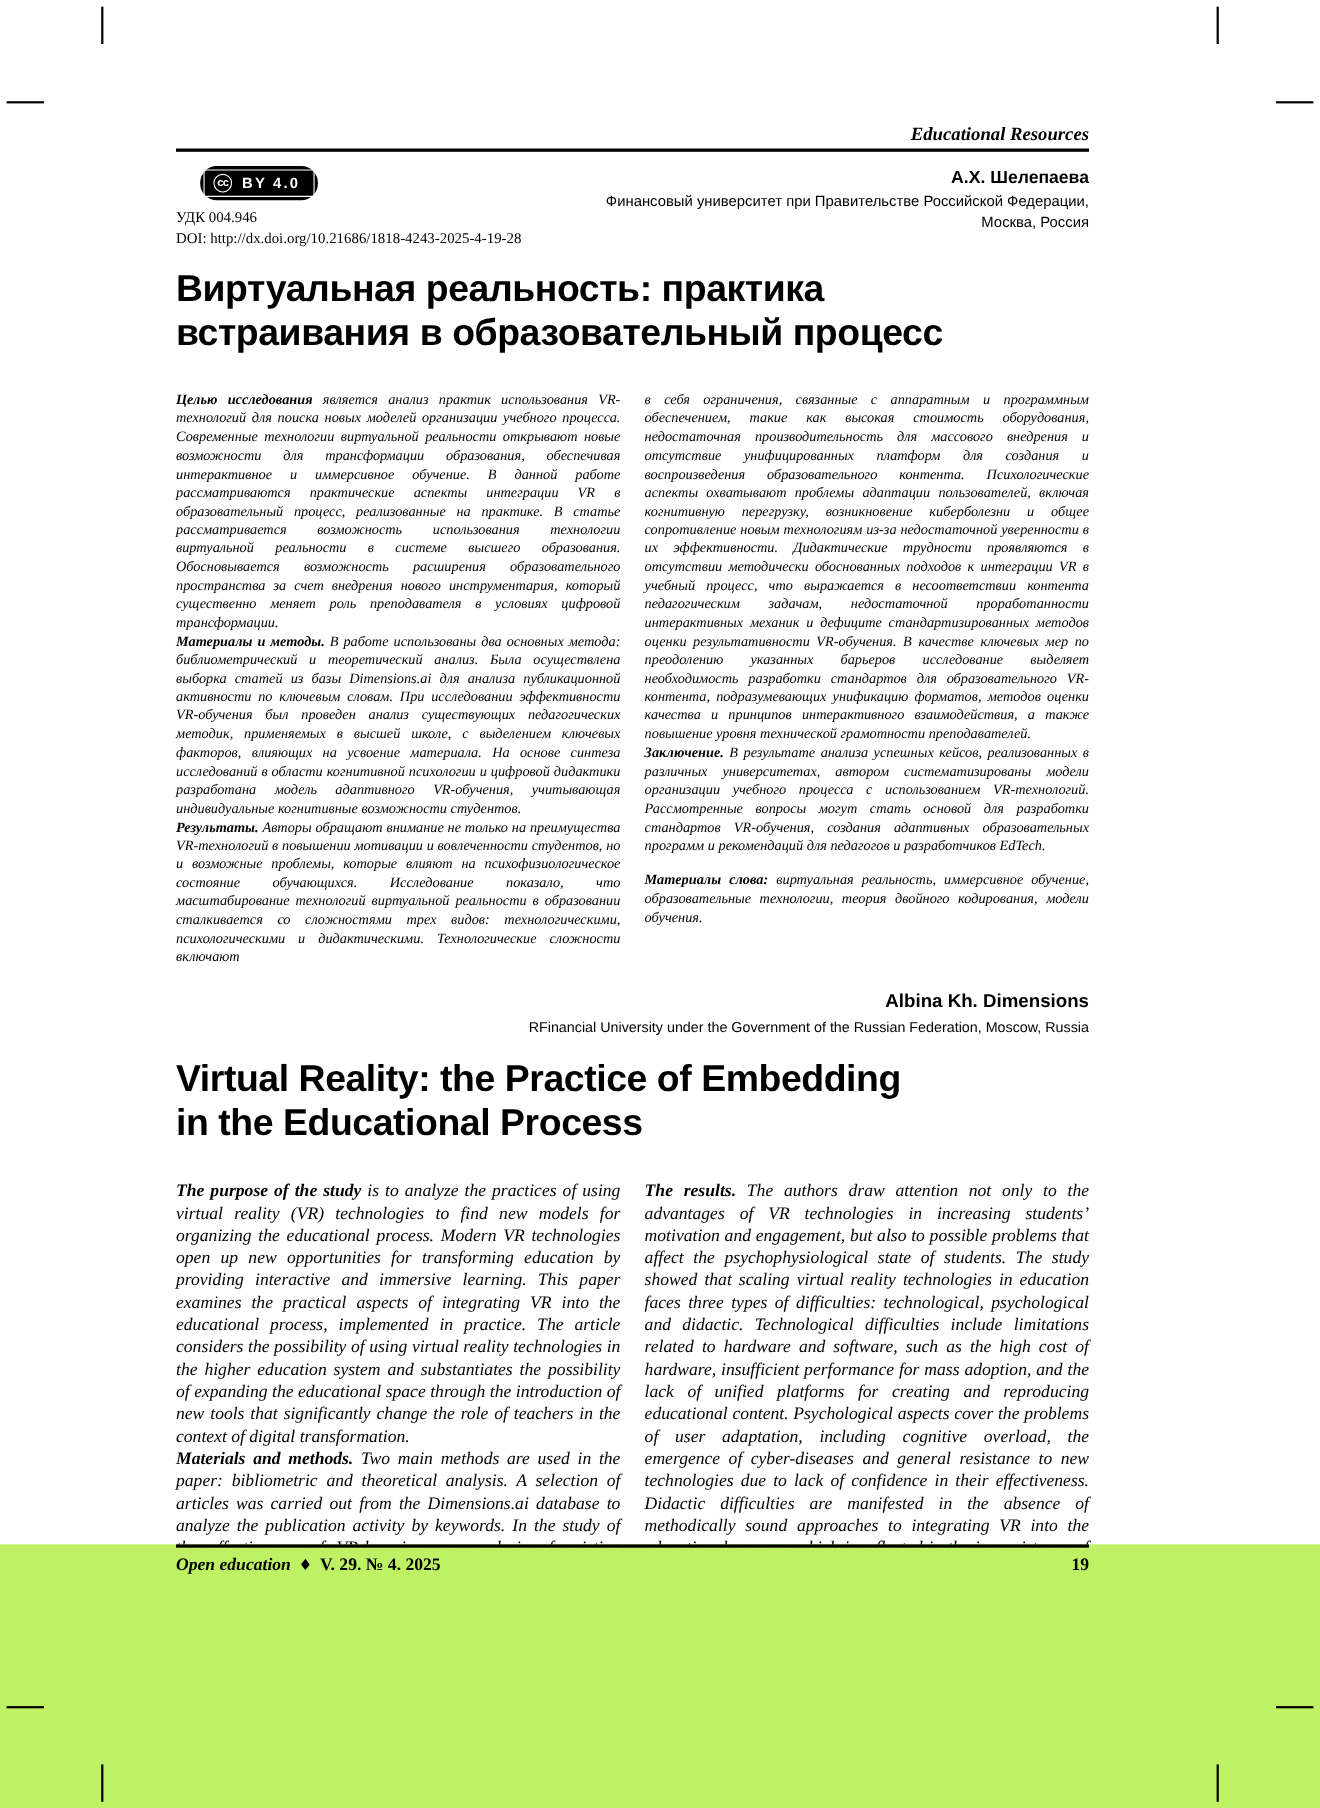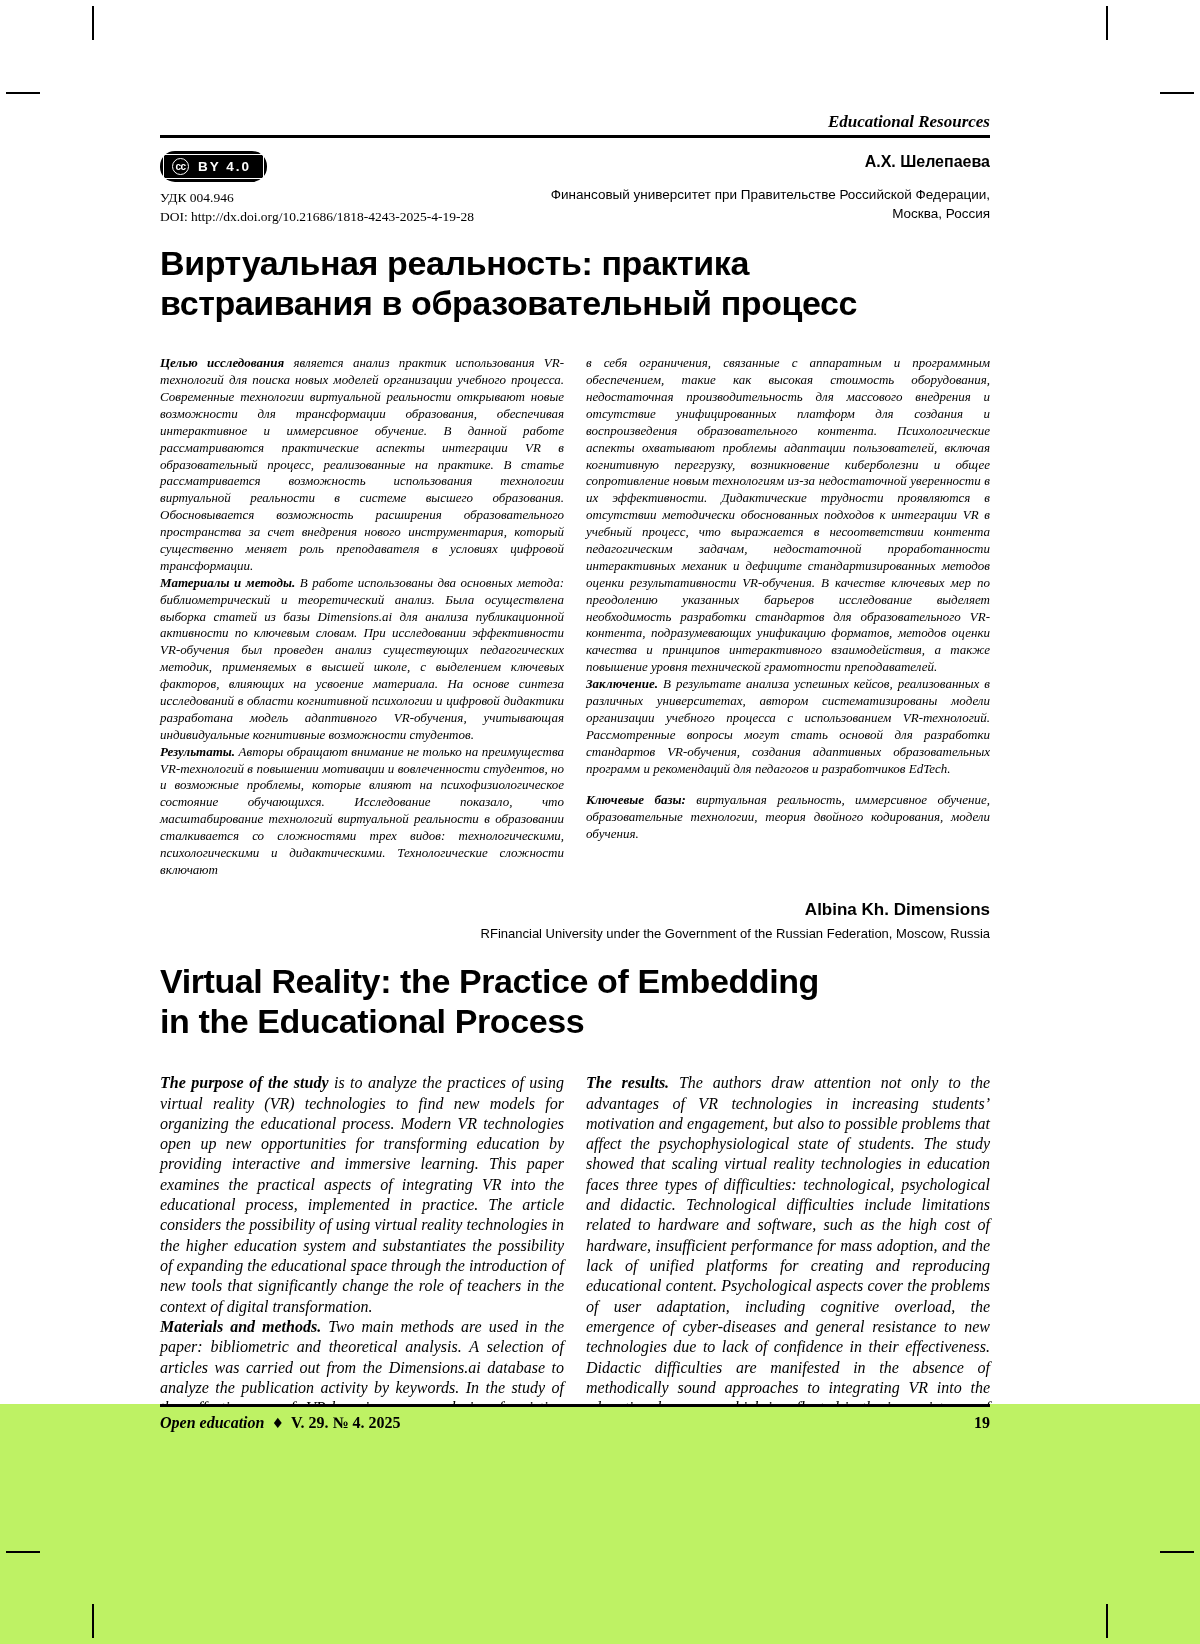--- a/index.html
+++ b/index.html
@@ -8,32 +8,32 @@
 
   .crop { position:absolute; background:#000; z-index:5; }
 
   .head-block { position:absolute; left:160px; top:112px; width:830px; }
 
   .section-header { text-align:right; font-style:italic; font-weight:bold; font-size:17px; }
   .header-rule { border:none; border-top:3px solid #000; margin-top:3px; }
 
   .meta-row { display:flex; justify-content:space-between; margin-top:13px; }
   .meta-left { display:flex; flex-direction:column; align-items:flex-start; }
-  .cc-badge { display:inline-flex; background:#000; border-radius:15px; padding:3px; cursor:pointer; }
+  .cc-badge { display:inline-flex; background:#000; border-radius:15px; padding:3px; cursor:pointer;margin-left:22px; }
   .cc-inner { display:flex; align-items:center; gap:9px; border:1px solid #fff; border-radius:2px; padding:3px 12px 3px 8px; }
   .cc-circle { width:17px; height:17px; border:1.6px solid #fff; border-radius:50%; color:#fff;
                font-family:"Liberation Sans", sans-serif; font-weight:bold; font-size:10px;
                display:flex; align-items:center; justify-content:center; letter-spacing:-0.5px; }
   .cc-label { color:#fff; font-family:"Liberation Sans", sans-serif; font-weight:bold; font-size:13.5px; letter-spacing:2px; }
   .udk { font-size:13.5px; margin-top:8px; }
   .doi { font-size:13.5px; margin-top:3px; }
 
   .meta-right { text-align:right; font-family:"Liberation Sans", sans-serif; padding-top:2px; }
   .author-ru { font-weight:bold; font-size:16px; font-family:"Liberation Sans", sans-serif; }
-  .affil-ru { font-size:13.5px; line-height:1.4; margin-top:15px; }
+  .affil-ru { font-size:13.5px; line-height:1.4; margin-top:3px; }
 
   .title { font-family:"Liberation Sans", sans-serif; font-weight:bold; font-size:34px; line-height:1.18; letter-spacing:-0.4px; }
   .title-ru { margin-top:18px; }
   .title span { display:block; }
 
   .abstract { display:flex; gap:22px; margin-top:32px; font-style:italic; text-align:justify; }
   .abstract .col { flex:1 1 0; min-width:0; }
   .abstract p { margin:0; }
   .abstract .keywords { margin-top:15px; }
   .abstract-ru { font-size:13px; line-height:1.3; }
@@ -105,21 +105,21 @@
     </div>
     <div class="col">
       <p>
         <span>в себя ограничения, связанные с аппаратным и программным обеспечением, такие как высокая стоимость оборудования, недостаточная производительность для массового внедрения и отсутствие унифицированных платформ для создания и воспроизведения образовательного контента. Психологические аспекты охватывают проблемы адаптации пользователей, включая когнитивную перегрузку, возникновение киберболезни и общее сопротивление новым технологиям из-за недостаточной уверенности в их эффективности. Дидактические трудности проявляются в отсутствии методически обоснованных подходов к интеграции VR в учебный процесс, что выражается в несоответствии контента педагогическим задачам, недостаточной проработанности интерактивных механик и дефиците стандартизированных методов оценки результативности VR-обучения. В качестве ключевых мер по преодолению указанных барьеров исследование выделяет необходимость разработки стандартов для образовательного VR-контента, подразумевающих унификацию форматов, методов оценки качества и принципов интерактивного взаимодействия, а также повышение уровня технической грамотности преподавателей.</span>
       </p>
       <p>
         <b class="lead">Заключение.</b>
         <span>В результате анализа успешных кейсов, реализованных в различных университетах, автором систематизированы модели организации учебного процесса с использованием VR-технологий. Рассмотренные вопросы могут стать основой для разработки стандартов VR-обучения, создания адаптивных образовательных программ и рекомендаций для педагогов и разработчиков EdTech.</span>
       </p>
       <p class="keywords">
-        <b class="lead">Ключевые базы:</b>
+        <b class="lead">Материалы слова:</b>
         <span>виртуальная реальность, иммерсивное обучение, образовательные технологии, теория двойного кодирования, модели обучения.</span>
       </p>
     </div>
   </div>
 </div>
 
 <div class="en-block">
 
   <div class="en-head">
     <div class="author-en">Albina Kh. Dimensions</div>

